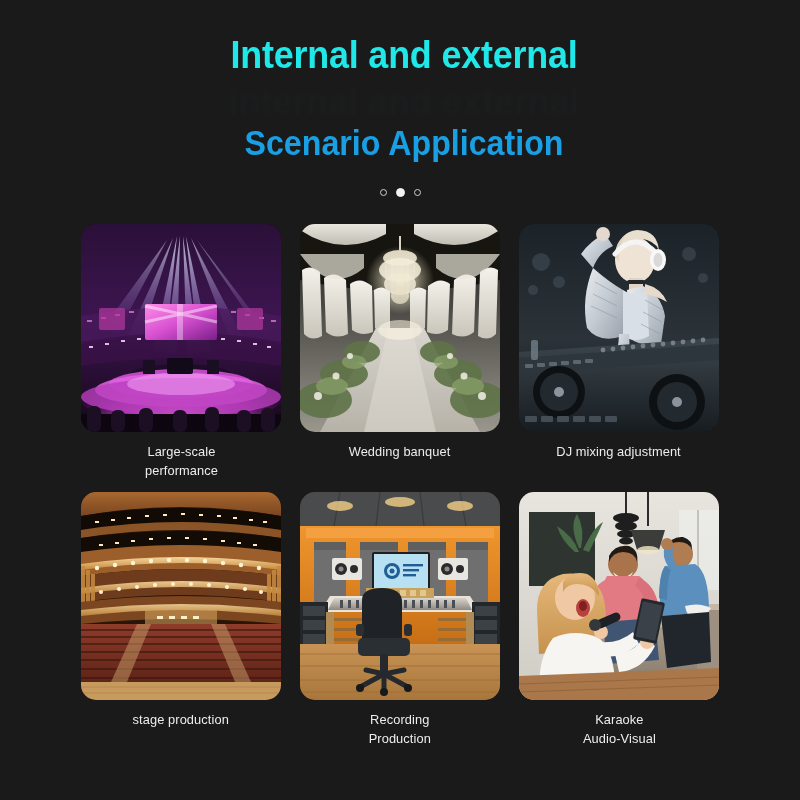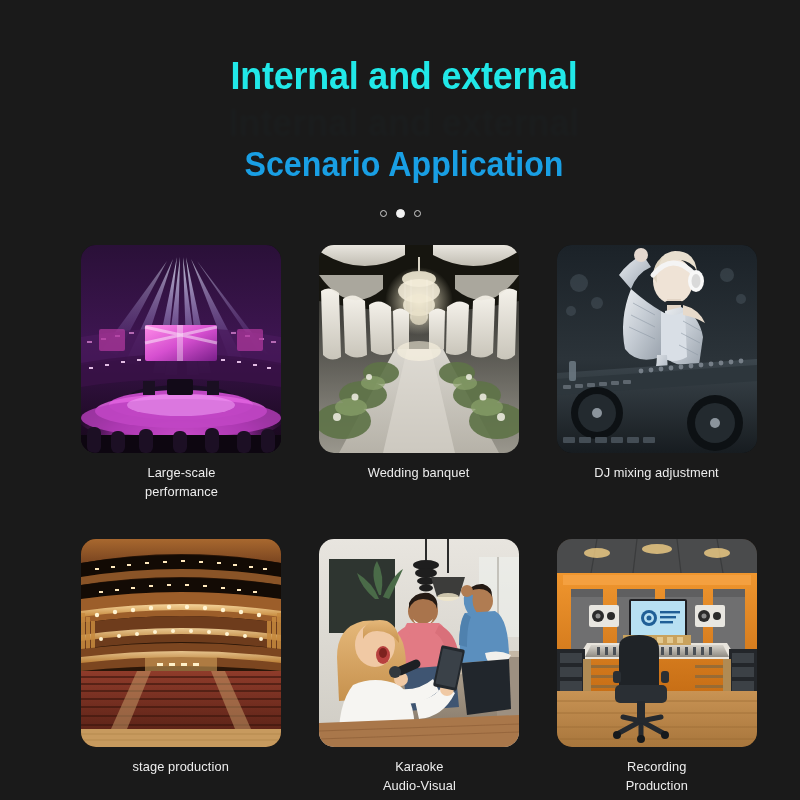--- a/index.html
+++ b/index.html
@@ -19,21 +19,21 @@
 
   .page {
     width: 800px;
     height: 800px;
     position: relative;
     overflow: hidden;
   }
 
   
   .heading-block {
-    padding-top: 56px;
+    padding-top: 35px;
     text-align: center;
     position: relative;
     margin-left: 8px;
   }
 
   .headline-1 {
     font-size: 39px;
     font-weight: bold;
     line-height: 1.05;
     letter-spacing: -0.2px;
@@ -89,21 +89,20 @@
   }
 
   
   .grid {
     width: 638px;
     margin: 24px auto 12px auto;
     display: grid;
     grid-template-columns: repeat(3, 200px);
     column-gap: 19px;
     row-gap: 12px;
-    gap: 38px;
   }
 
   .card {
     width: 200px;
     display: flex;
     flex-direction: column;
     align-items: center;
     cursor: pointer;
   }
 
@@ -560,117 +559,20 @@
           <path d="M144 132 L170 190 L154 190 L130 132 Z" fill="#c9a06a" opacity="0.5"></path>
 
           <path d="M0 190 L200 190 L200 208 L0 208 Z" fill="#c79a5e"></path>
           <g stroke="#a87e46" stroke-width="0.8" opacity="0.7">
             <line x1="0" y1="195" x2="200" y2="195"></line>
               <line x1="0" y1="201" x2="200" y2="201"></line>
           </g>
         </svg>
       </div>
       <div class="caption">stage production</div>
-    </div>
-
-    <div class="card">
-      <div class="thumb">
-        <svg viewBox="0 0 200 208" xmlns="http://www.w3.org/2000/svg">
-          <defs>
-            <linearGradient id="wallG" x1="0" y1="0" x2="0" y2="1">
-              <stop offset="0%" stop-color="#e8e5df"></stop>
-              <stop offset="100%" stop-color="#cfccc4"></stop>
-            </linearGradient>
-            <linearGradient id="sofaG" x1="0" y1="0" x2="0" y2="1">
-              <stop offset="0%" stop-color="#b5a896"></stop>
-              <stop offset="100%" stop-color="#8d8070"></stop>
-            </linearGradient>
-            <linearGradient id="hairG" x1="0" y1="0" x2="0" y2="1">
-              <stop offset="0%" stop-color="#e5b87a"></stop>
-              <stop offset="100%" stop-color="#c6914d"></stop>
-            </linearGradient>
-          </defs>
-          <rect width="200" height="208" fill="url(#wallG)"></rect>
-
-          <rect x="10" y="20" width="66" height="74" fill="#2e3530"></rect>
-
-          <g fill="#4a6b48">
-            <path d="M60 56 Q50 34 58 22 Q66 36 62 56 Z"></path>
-            <path d="M64 58 Q74 36 84 30 Q76 48 70 60 Z"></path>
-            <path d="M56 60 Q42 48 38 34 Q54 44 60 60 Z"></path>
-          </g>
-
-          <rect x="106" y="0" width="2" height="24" fill="#2b2b2b"></rect>
-          <g fill="#1e1e1e">
-            <ellipse cx="107" cy="26" rx="13" ry="5"></ellipse>
-            <ellipse cx="107" cy="34" rx="11" ry="5"></ellipse>
-            <ellipse cx="107" cy="42" rx="9" ry="4"></ellipse>
-            <ellipse cx="107" cy="49" rx="7" ry="3.5"></ellipse>
-          </g>
-          <rect x="128" y="0" width="2" height="34" fill="#2b2b2b"></rect>
-          <path d="M112 38 L146 38 L140 58 L118 58 Z" fill="#3c3c3a"></path>
-          <ellipse cx="129" cy="58" rx="11" ry="4" fill="#f0e6c8" opacity="0.8"></ellipse>
-
-          <rect x="160" y="18" width="40" height="80" fill="#eef1ef" opacity="0.6"></rect>
-          <rect x="178" y="18" width="2" height="80" fill="#c4c2bb"></rect>
-
-          <path d="M56 120 L200 112 L200 178 L52 184 Z" fill="url(#sofaG)"></path>
-          <path d="M56 120 L200 112 L200 132 L56 140 Z" fill="#c5b8a6"></path>
-          <rect x="178" y="118" width="22" height="62" fill="#9d9081"></rect>
-
-          <circle cx="104" cy="72" r="15" fill="#a9744c"></circle>
-          <path d="M90 64 Q96 52 110 54 Q120 58 118 70 Q116 60 104 60 Q94 60 90 70 Z" fill="#241a14"></path>
-          <path d="M94 80 Q104 90 114 80 Q112 86 104 87 Q96 86 94 80 Z" fill="#f4f1ec"></path>
-          <path d="M88 84 L120 84 Q134 92 134 128 L86 132 Q80 96 88 84 Z" fill="#e27a84"></path>
-          <path d="M120 86 Q136 92 140 116 L128 120 Q126 100 116 94 Z" fill="#d9707a"></path>
-
-          <path d="M86 88 Q72 96 70 112 L80 116 Q84 100 92 96 Z" fill="#e27a84"></path>
-
-          <path d="M84 130 L136 126 L140 168 L88 172 Z" fill="#3f5572"></path>
-
-          <circle cx="160" cy="62" r="14" fill="#b07c52"></circle>
-          <path d="M147 56 Q152 44 164 45 Q174 48 173 58 Q170 50 160 50 Q150 50 147 58 Z" fill="#241a14"></path>
-          <path d="M146 74 L176 72 Q190 80 190 120 L142 124 Q138 84 146 74 Z" fill="#5b8fbe"></path>
-          <path d="M146 74 Q140 84 140 106 L148 108 Q148 86 152 78 Z" fill="#4f81ae"></path>
-
-          <path d="M150 76 Q142 64 146 54 L154 56 Q152 66 158 74 Z" fill="#5b8fbe"></path>
-          <circle cx="148" cy="52" r="6" fill="#b07c52"></circle>
-
-          <path d="M166 114 Q180 110 192 116 Q186 128 176 128 Q168 126 166 114 Z" fill="#f2f0ec"></path>
-
-          <path d="M142 124 L190 120 L192 170 L148 176 Z" fill="#21262c"></path>
-
-          <path d="M18 118 Q18 88 44 82 Q74 78 84 104 Q92 132 78 158 L20 162 Z" fill="url(#hairG)"></path>
-          <ellipse cx="56" cy="106" rx="20" ry="22" fill="#f0c9a4"></ellipse>
-          <path d="M44 90 Q52 78 68 82 Q80 88 80 104 Q72 92 58 92 Q48 92 44 100 Z" fill="url(#hairG)"></path>
-          <ellipse cx="64" cy="116" rx="7" ry="9" fill="#b8413f"></ellipse>
-          <ellipse cx="64" cy="114" rx="4" ry="5" fill="#7d221f"></ellipse>
-
-          <path d="M34 146 Q56 136 80 146 Q98 160 96 208 L20 208 Q18 166 34 146 Z" fill="#f6f5f2"></path>
-
-          <path d="M80 150 Q100 152 114 140 L120 152 Q100 168 82 164 Z" fill="#f6f5f2"></path>
-          <circle cx="82" cy="140" r="7" fill="#f0c9a4"></circle>
-
-          <rect x="76" y="124" width="26" height="9" rx="4.5" transform="rotate(-24 89 128)" fill="#1d2024"></rect>
-          <circle cx="76" cy="133" r="6" fill="#33383d"></circle>
-
-          <path d="M96 162 Q116 160 124 146 L136 154 Q124 178 100 180 Z" fill="#f6f5f2"></path>
-          <circle cx="128" cy="150" r="7" fill="#f0c9a4"></circle>
-          <rect x="118" y="108" width="24" height="42" rx="2" transform="rotate(12 130 129)" fill="#23282d"></rect>
-          <rect x="120" y="111" width="20" height="36" rx="1" transform="rotate(12 130 129)" fill="#3a4148"></rect>
-
-          <path d="M0 184 L200 176 L200 208 L0 208 Z" fill="#a9774a"></path>
-          <g stroke="#8e5f38" stroke-width="1" opacity="0.7">
-            <line x1="0" y1="192" x2="200" y2="185"></line>
-              <line x1="0" y1="200" x2="200" y2="193"></line>
-          </g>
-        </svg>
-      </div>
-      <div class="caption">Karaoke
-Audio-Visual</div>
     </div>
 
     <div class="card">
       <div class="thumb">
         <svg viewBox="0 0 200 208" xmlns="http://www.w3.org/2000/svg">
           <defs>
             <linearGradient id="orangeW" x1="0" y1="0" x2="0" y2="1">
               <stop offset="0%" stop-color="#f0962e"></stop>
               <stop offset="100%" stop-color="#c86f16"></stop>
             </linearGradient>
@@ -816,14 +718,111 @@
           </g>
 
           <rect x="56" y="132" width="8" height="12" rx="3" fill="#2a2f34"></rect>
           <rect x="104" y="132" width="8" height="12" rx="3" fill="#2a2f34"></rect>
         </svg>
       </div>
       <div class="caption">Recording
 Production</div>
     </div>
 
+    <div class="card">
+      <div class="thumb">
+        <svg viewBox="0 0 200 208" xmlns="http://www.w3.org/2000/svg">
+          <defs>
+            <linearGradient id="wallG" x1="0" y1="0" x2="0" y2="1">
+              <stop offset="0%" stop-color="#e8e5df"></stop>
+              <stop offset="100%" stop-color="#cfccc4"></stop>
+            </linearGradient>
+            <linearGradient id="sofaG" x1="0" y1="0" x2="0" y2="1">
+              <stop offset="0%" stop-color="#b5a896"></stop>
+              <stop offset="100%" stop-color="#8d8070"></stop>
+            </linearGradient>
+            <linearGradient id="hairG" x1="0" y1="0" x2="0" y2="1">
+              <stop offset="0%" stop-color="#e5b87a"></stop>
+              <stop offset="100%" stop-color="#c6914d"></stop>
+            </linearGradient>
+          </defs>
+          <rect width="200" height="208" fill="url(#wallG)"></rect>
+
+          <rect x="10" y="20" width="66" height="74" fill="#2e3530"></rect>
+
+          <g fill="#4a6b48">
+            <path d="M60 56 Q50 34 58 22 Q66 36 62 56 Z"></path>
+            <path d="M64 58 Q74 36 84 30 Q76 48 70 60 Z"></path>
+            <path d="M56 60 Q42 48 38 34 Q54 44 60 60 Z"></path>
+          </g>
+
+          <rect x="106" y="0" width="2" height="24" fill="#2b2b2b"></rect>
+          <g fill="#1e1e1e">
+            <ellipse cx="107" cy="26" rx="13" ry="5"></ellipse>
+            <ellipse cx="107" cy="34" rx="11" ry="5"></ellipse>
+            <ellipse cx="107" cy="42" rx="9" ry="4"></ellipse>
+            <ellipse cx="107" cy="49" rx="7" ry="3.5"></ellipse>
+          </g>
+          <rect x="128" y="0" width="2" height="34" fill="#2b2b2b"></rect>
+          <path d="M112 38 L146 38 L140 58 L118 58 Z" fill="#3c3c3a"></path>
+          <ellipse cx="129" cy="58" rx="11" ry="4" fill="#f0e6c8" opacity="0.8"></ellipse>
+
+          <rect x="160" y="18" width="40" height="80" fill="#eef1ef" opacity="0.6"></rect>
+          <rect x="178" y="18" width="2" height="80" fill="#c4c2bb"></rect>
+
+          <path d="M56 120 L200 112 L200 178 L52 184 Z" fill="url(#sofaG)"></path>
+          <path d="M56 120 L200 112 L200 132 L56 140 Z" fill="#c5b8a6"></path>
+          <rect x="178" y="118" width="22" height="62" fill="#9d9081"></rect>
+
+          <circle cx="104" cy="72" r="15" fill="#a9744c"></circle>
+          <path d="M90 64 Q96 52 110 54 Q120 58 118 70 Q116 60 104 60 Q94 60 90 70 Z" fill="#241a14"></path>
+          <path d="M94 80 Q104 90 114 80 Q112 86 104 87 Q96 86 94 80 Z" fill="#f4f1ec"></path>
+          <path d="M88 84 L120 84 Q134 92 134 128 L86 132 Q80 96 88 84 Z" fill="#e27a84"></path>
+          <path d="M120 86 Q136 92 140 116 L128 120 Q126 100 116 94 Z" fill="#d9707a"></path>
+
+          <path d="M86 88 Q72 96 70 112 L80 116 Q84 100 92 96 Z" fill="#e27a84"></path>
+
+          <path d="M84 130 L136 126 L140 168 L88 172 Z" fill="#3f5572"></path>
+
+          <circle cx="160" cy="62" r="14" fill="#b07c52"></circle>
+          <path d="M147 56 Q152 44 164 45 Q174 48 173 58 Q170 50 160 50 Q150 50 147 58 Z" fill="#241a14"></path>
+          <path d="M146 74 L176 72 Q190 80 190 120 L142 124 Q138 84 146 74 Z" fill="#5b8fbe"></path>
+          <path d="M146 74 Q140 84 140 106 L148 108 Q148 86 152 78 Z" fill="#4f81ae"></path>
+
+          <path d="M150 76 Q142 64 146 54 L154 56 Q152 66 158 74 Z" fill="#5b8fbe"></path>
+          <circle cx="148" cy="52" r="6" fill="#b07c52"></circle>
+
+          <path d="M166 114 Q180 110 192 116 Q186 128 176 128 Q168 126 166 114 Z" fill="#f2f0ec"></path>
+
+          <path d="M142 124 L190 120 L192 170 L148 176 Z" fill="#21262c"></path>
+
+          <path d="M18 118 Q18 88 44 82 Q74 78 84 104 Q92 132 78 158 L20 162 Z" fill="url(#hairG)"></path>
+          <ellipse cx="56" cy="106" rx="20" ry="22" fill="#f0c9a4"></ellipse>
+          <path d="M44 90 Q52 78 68 82 Q80 88 80 104 Q72 92 58 92 Q48 92 44 100 Z" fill="url(#hairG)"></path>
+          <ellipse cx="64" cy="116" rx="7" ry="9" fill="#b8413f"></ellipse>
+          <ellipse cx="64" cy="114" rx="4" ry="5" fill="#7d221f"></ellipse>
+
+          <path d="M34 146 Q56 136 80 146 Q98 160 96 208 L20 208 Q18 166 34 146 Z" fill="#f6f5f2"></path>
+
+          <path d="M80 150 Q100 152 114 140 L120 152 Q100 168 82 164 Z" fill="#f6f5f2"></path>
+          <circle cx="82" cy="140" r="7" fill="#f0c9a4"></circle>
+
+          <rect x="76" y="124" width="26" height="9" rx="4.5" transform="rotate(-24 89 128)" fill="#1d2024"></rect>
+          <circle cx="76" cy="133" r="6" fill="#33383d"></circle>
+
+          <path d="M96 162 Q116 160 124 146 L136 154 Q124 178 100 180 Z" fill="#f6f5f2"></path>
+          <circle cx="128" cy="150" r="7" fill="#f0c9a4"></circle>
+          <rect x="118" y="108" width="24" height="42" rx="2" transform="rotate(12 130 129)" fill="#23282d"></rect>
+          <rect x="120" y="111" width="20" height="36" rx="1" transform="rotate(12 130 129)" fill="#3a4148"></rect>
+
+          <path d="M0 184 L200 176 L200 208 L0 208 Z" fill="#a9774a"></path>
+          <g stroke="#8e5f38" stroke-width="1" opacity="0.7">
+            <line x1="0" y1="192" x2="200" y2="185"></line>
+              <line x1="0" y1="200" x2="200" y2="193"></line>
+          </g>
+        </svg>
+      </div>
+      <div class="caption">Karaoke
+Audio-Visual</div>
+    </div>
+
   </div>
 </div>
 
 </body></html>

